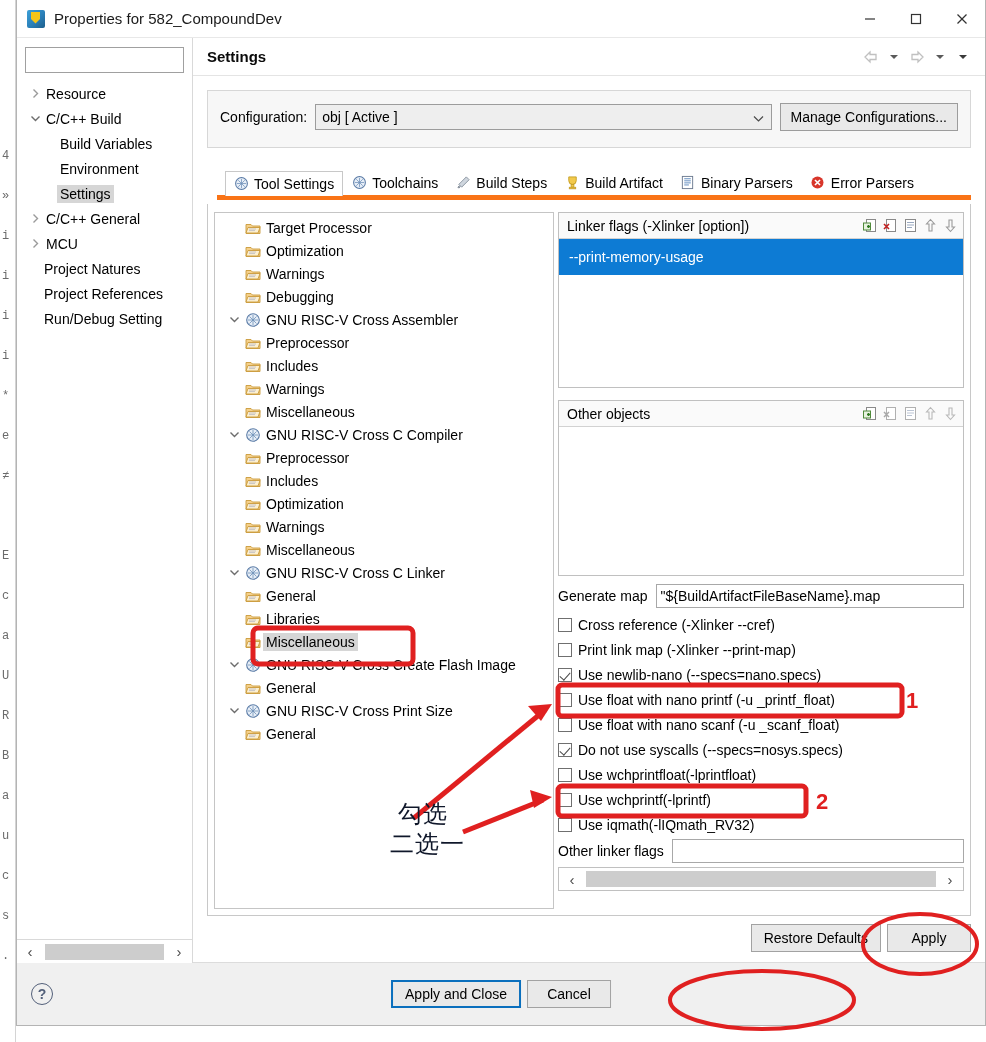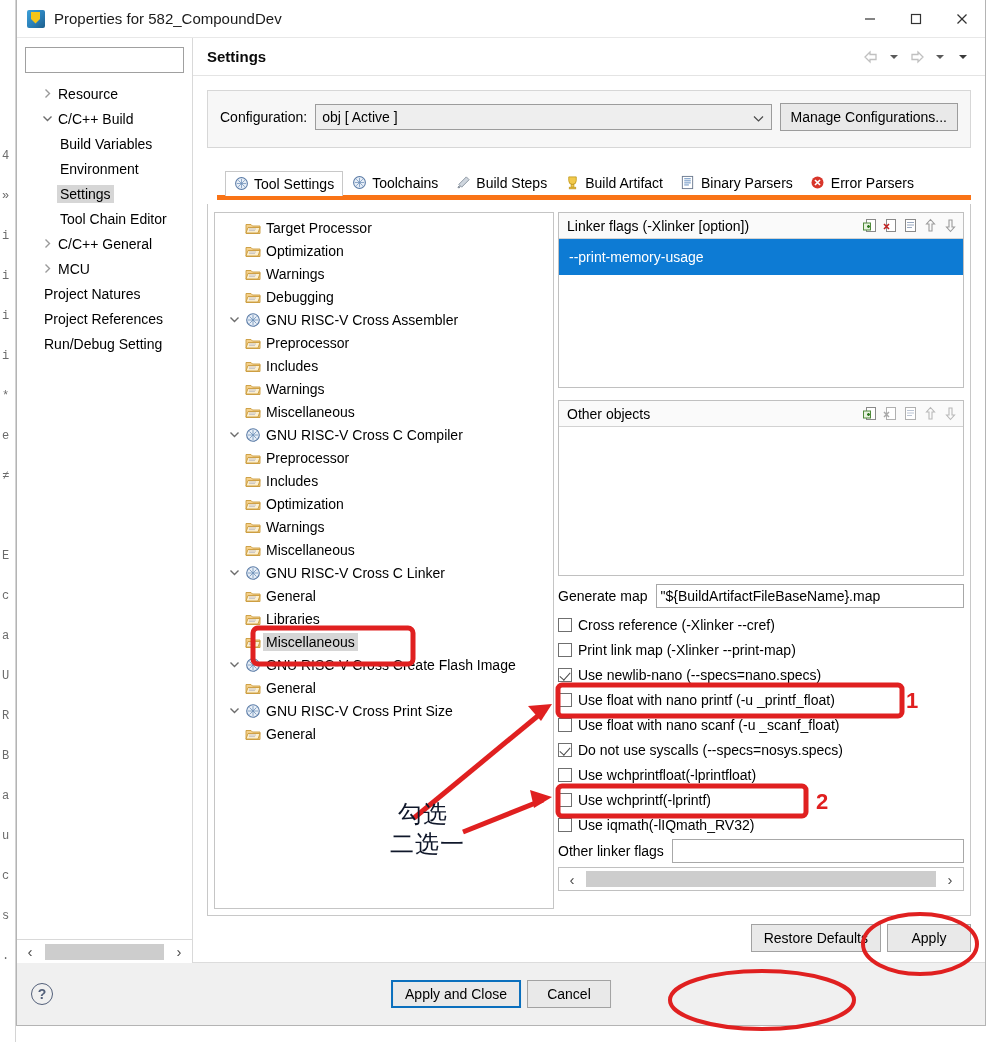--- a/index.html
+++ b/index.html
@@ -79,21 +79,21 @@
   .nav-item {
     height:25px; display:flex; align-items:center; white-space:nowrap;
     padding-left:8px; cursor:default;
   }
   .nav-item .twisty {
     width:16px; height:16px; flex:none; display:flex; align-items:center; justify-content:center;
     color:#6d6d6d;
   }
   .nav-item .twisty svg { display:block; }
   .nav-label { padding:1px 3px; }
-  .nav-item.indent1 { padding-left:10px;margin-left:12px; }
+  .nav-item.indent1 { padding-left:10px; }
   .nav-item.indent2 { padding-left:40px; }
   .nav-item.noarrow { padding-left:24px; }
   .nav-item.selected .nav-label { background:#d6d6d6; }
   #nav-hscroll {
     height:24px; border-top:1px solid #d9d9d9; background:#fff;
     display:flex; align-items:center;
   }
   .scroll-arrow {
     width:26px; height:22px; display:flex; align-items:center; justify-content:center;
     color:#4a4a4a; font-size:15px; background:#fff;
@@ -308,23 +308,20 @@
           </div>
           <div class="nav-item indent2">
             <span class="nav-label">Build Variables</span>
           </div>
           <div class="nav-item indent2">
             <span class="nav-label">Environment</span>
           </div>
           <div class="nav-item indent2 selected">
             <span class="nav-label">Settings</span>
           </div>
-          <div class="nav-item indent2">
-            <span class="nav-label">Tool Chain Editor</span>
-          </div>
           <div class="nav-item indent1">
             <span class="twisty">
               <svg width="11" height="11" viewBox="0 0 11 11">
                 <path d="M3.5 1.5 L7.5 5.5 L3.5 9.5" fill="none" stroke="#9a9a9a" stroke-width="1.4"></path>
               </svg>
             </span>
             <span class="nav-label">C/C++ General</span>
           </div>
           <div class="nav-item indent1">
             <span class="twisty">

